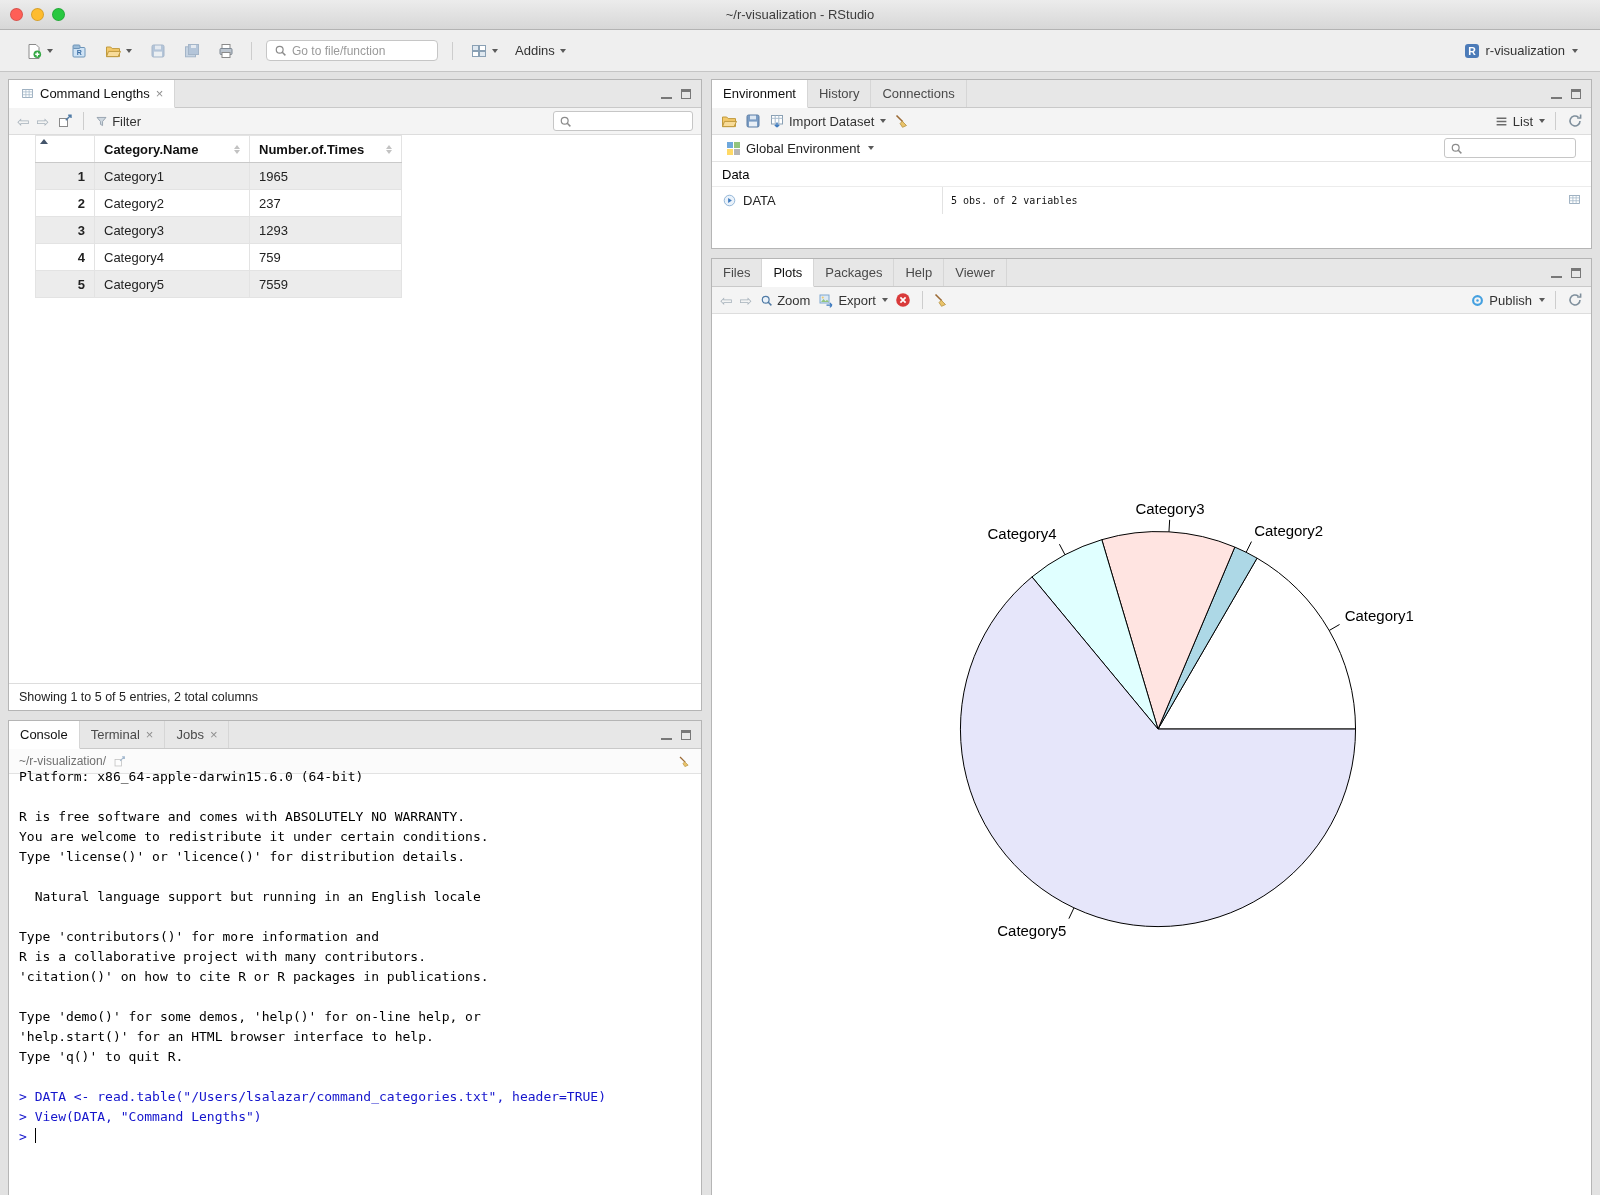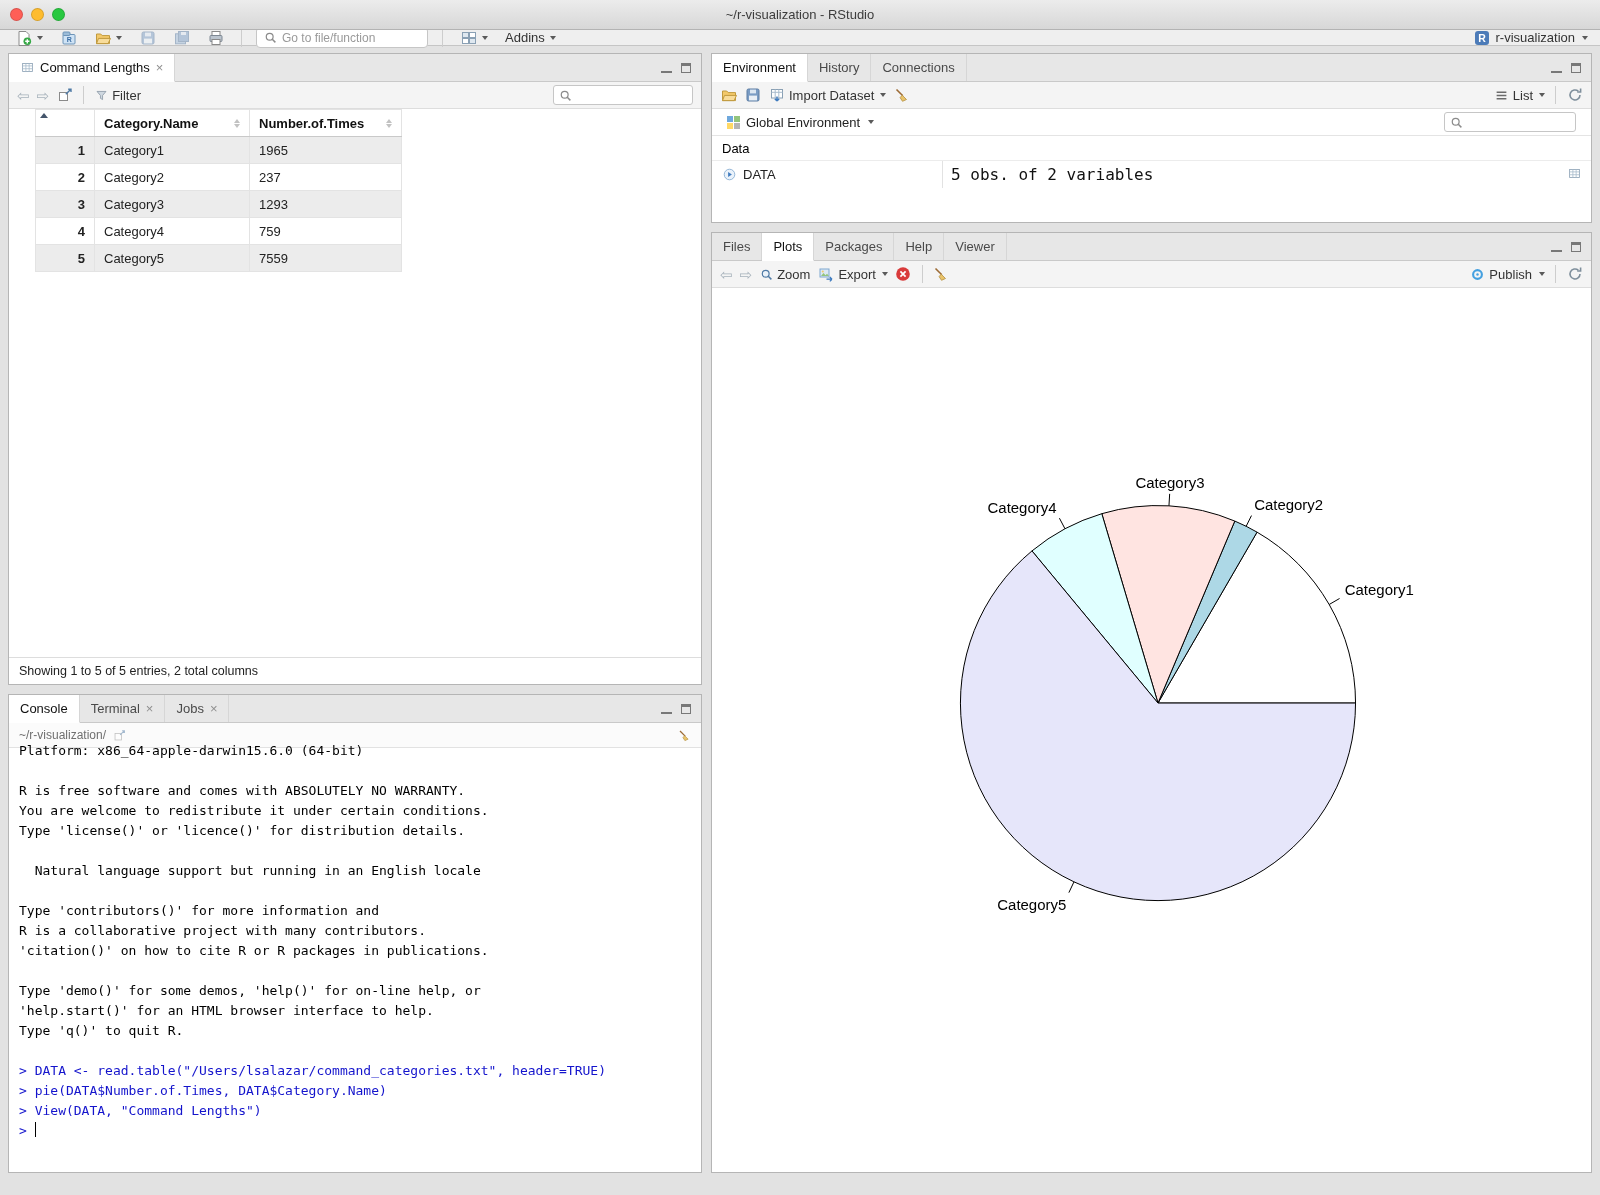--- a/index.html
+++ b/index.html
@@ -7,21 +7,21 @@
   body { font-family:"Liberation Sans",sans-serif; background:#e2e2e2; color:#222; }
 
   
   .titlebar { height:30px; background:linear-gradient(#ececec,#d7d7d7); border-bottom:1px solid #b3b3b3; position:relative; display:flex; align-items:center; }
   .traffic { display:flex; gap:8px; margin-left:10px; }
   .tl { width:13px; height:13px; border-radius:50%; display:inline-block; border:0.5px solid rgba(0,0,0,.15); }
   .tl.red{background:#ff5f57}.tl.yellow{background:#febc2e}.tl.green{background:#28c840}
   .win-title { position:absolute; left:0; right:0; text-align:center; font-size:13px; color:#3c3c3c; pointer-events:none; }
 
   
-  .main-toolbar { height:16px; background:#efefef; border-bottom:1px solid #c5c5c5; display:flex; align-items:center; padding:0 12px; gap:11px; font-size:13px; color:#333; }
+  .main-toolbar { height:42px; background:#efefef; border-bottom:1px solid #c5c5c5; display:flex; align-items:center; padding:0 22px; gap:11px; font-size:13px; color:#333; }
   .tb-btn { display:flex; align-items:center; gap:3px; padding:2px 3px; border-radius:3px; cursor:default; }
   .icon { display:inline-flex; width:17px; height:17px; align-items:center; justify-content:center; }
   .icon svg { width:16px; height:16px; }
   .icon.sm { width:14px; height:14px; } .icon.sm svg { width:13px; height:13px; }
   .caret { width:0; height:0; border-left:3.5px solid transparent; border-right:3.5px solid transparent; border-top:4px solid #5a5a5a; display:inline-block; margin-left:2px; }
   .vsep { width:1px; height:18px; background:#cdcdcd; margin:0 3px; }
   .goto-box { display:flex; align-items:center; gap:5px; background:#fff; border:1px solid #c6c6c6; border-radius:4px; height:21px; padding:0 7px; width:172px; }
   .goto-box input { border:none; outline:none; font-size:12px; width:100%; color:#333; background:transparent; }
   .goto-box input::placeholder { color:#9a9a9a; }
   .spacer { flex:1; }
@@ -76,21 +76,21 @@
   .console-line { white-space:pre; color:#000; }
   .console-line.input, .console-line.prompt { color:var(--console-input,#1414cc); }
   .cursor { display:inline-block; width:1.5px; height:15px; background:#000; vertical-align:-2px; }
 
   
   .env-scope { height:27px; display:flex; align-items:center; gap:6px; padding:0 15px; border-bottom:1px solid #e4e4e4; font-size:13px; flex-shrink:0; }
   .env-scope .searchbox { width:132px; }
   .env-section { height:25px; display:flex; align-items:center; padding:0 10px; font-size:13px; color:#000; border-bottom:1px solid #ececec; flex-shrink:0; }
   .env-row { height:27px; display:flex; align-items:center; font-size:13px; flex-shrink:0; }
   .env-name { width:230px; display:flex; align-items:center; gap:7px; padding:0 10px; }
-  .env-summary { flex:1; border-left:1px solid #e2e2e2; padding:0 8px; font-family:"DejaVu Sans Mono","Liberation Mono",monospace; font-size:16px; color:#111; display:flex; align-items:center; align-self:stretch; }
+  .env-summary { flex:1; border-left:1px solid #e2e2e2; padding:0 8px; font-family:"DejaVu Sans Mono","Liberation Mono",monospace; font-size:10px; color:#111; display:flex; align-items:center; align-self:stretch; }
   .env-rowicon { padding:0 10px; }
   .cube { display:inline-grid; grid-template-columns:6px 6px; grid-template-rows:6px 6px; gap:1px; }
   .cube i { display:block; } .cube i:nth-child(1){background:#6fa8dc}.cube i:nth-child(2){background:#93c47d}.cube i:nth-child(3){background:#ffd966}.cube i:nth-child(4){background:#b5b5b5}
 
   
   .plot-area { flex:1; background:#fff; }
   .plot-area svg { display:block; width:100%; height:100%; }
   .publish { display:flex; align-items:center; gap:5px; margin-left:auto; }
   svg text.pie-label { font-family:"Liberation Sans",sans-serif; font-size:15px; fill:#000; }
 </style>
@@ -354,21 +354,20 @@
           <div class="console-line output">&nbsp;</div>
           <div class="console-line output">Type 'contributors()' for more information and</div>
           <div class="console-line output">R is a collaborative project with many contributors.</div>
           <div class="console-line output">'citation()' on how to cite R or R packages in publications.</div>
           <div class="console-line output">&nbsp;</div>
           <div class="console-line output">Type 'demo()' for some demos, 'help()' for on-line help, or</div>
           <div class="console-line output">'help.start()' for an HTML browser interface to help.</div>
           <div class="console-line output">Type 'q()' to quit R.</div>
           <div class="console-line output">&nbsp;</div>
           <div class="console-line input">&gt; DATA &lt;- read.table("/Users/lsalazar/command_categories.txt", header=TRUE)</div>
-          <div class="console-line input">&gt; pie(DATA$Number.of.Times, DATA$Category.Name)</div>
           <div class="console-line input">&gt; View(DATA, "Command Lengths")</div>
           <div class="console-line prompt"><span>&gt; </span><span class="cursor"></span></div>
         </div>
     </div>
   </div>
 
   <div class="col-right">
 
     <div class="pane pane-env">
       <div class="tabbar">

